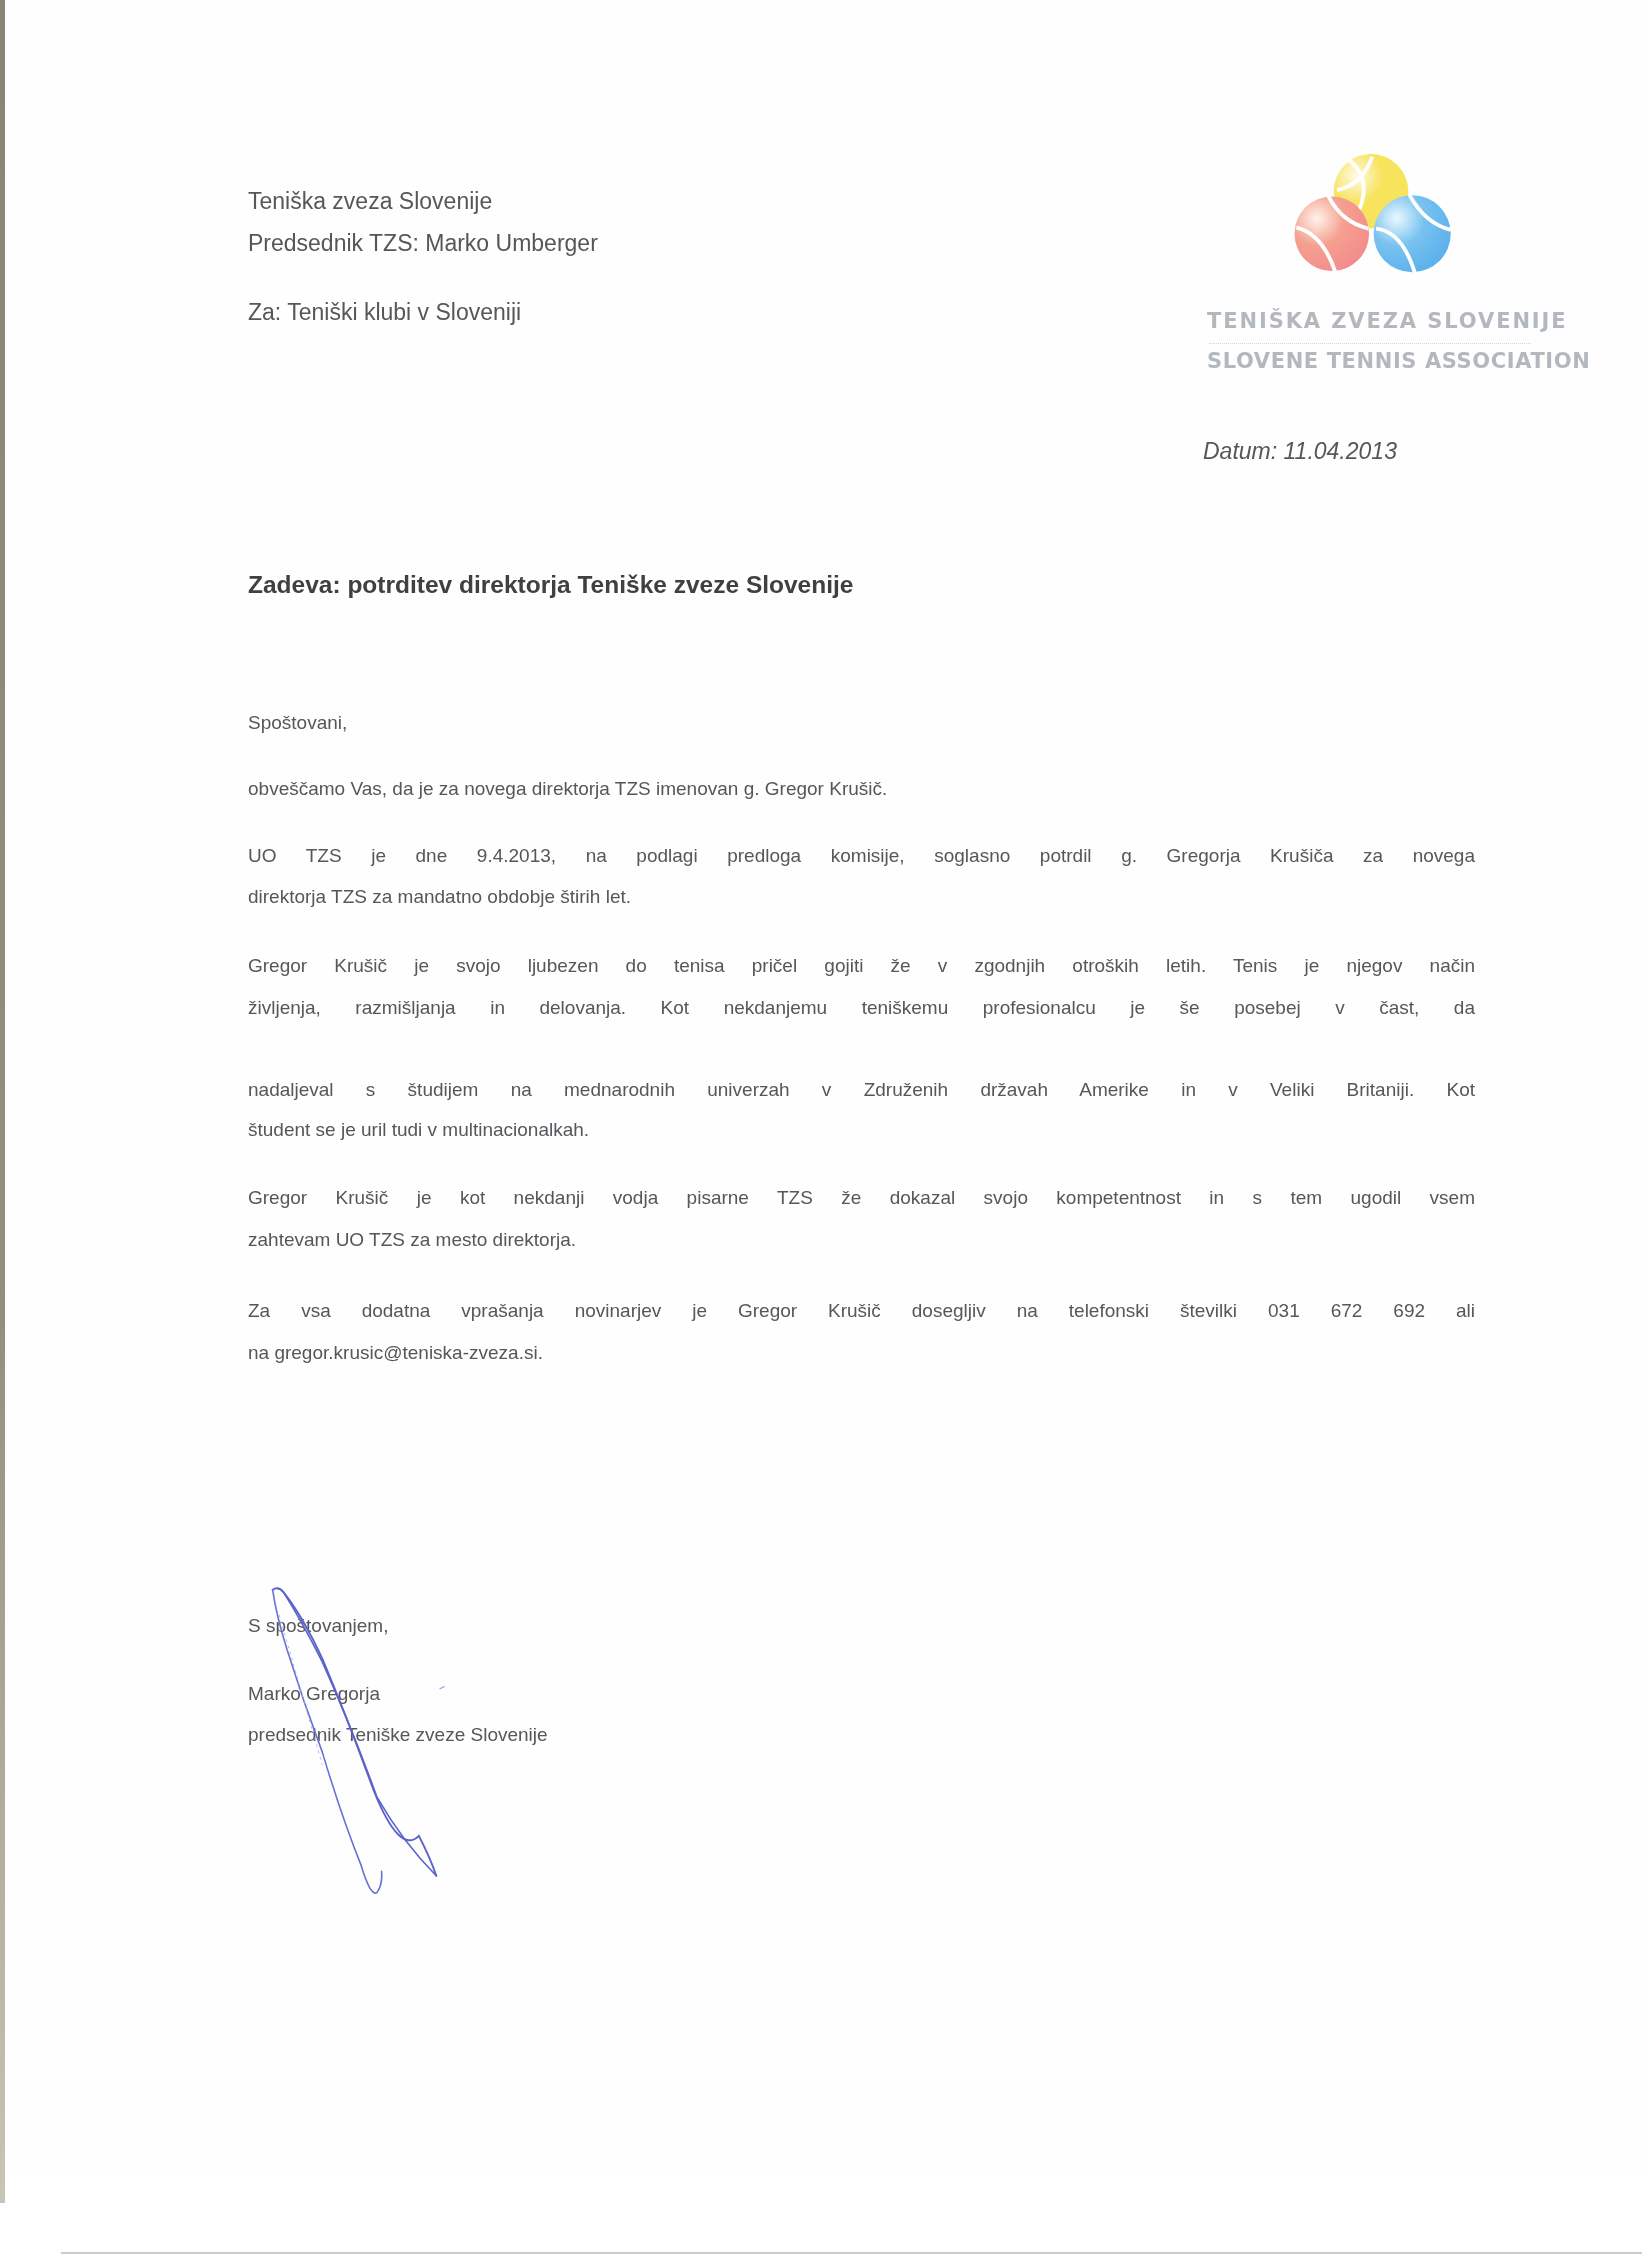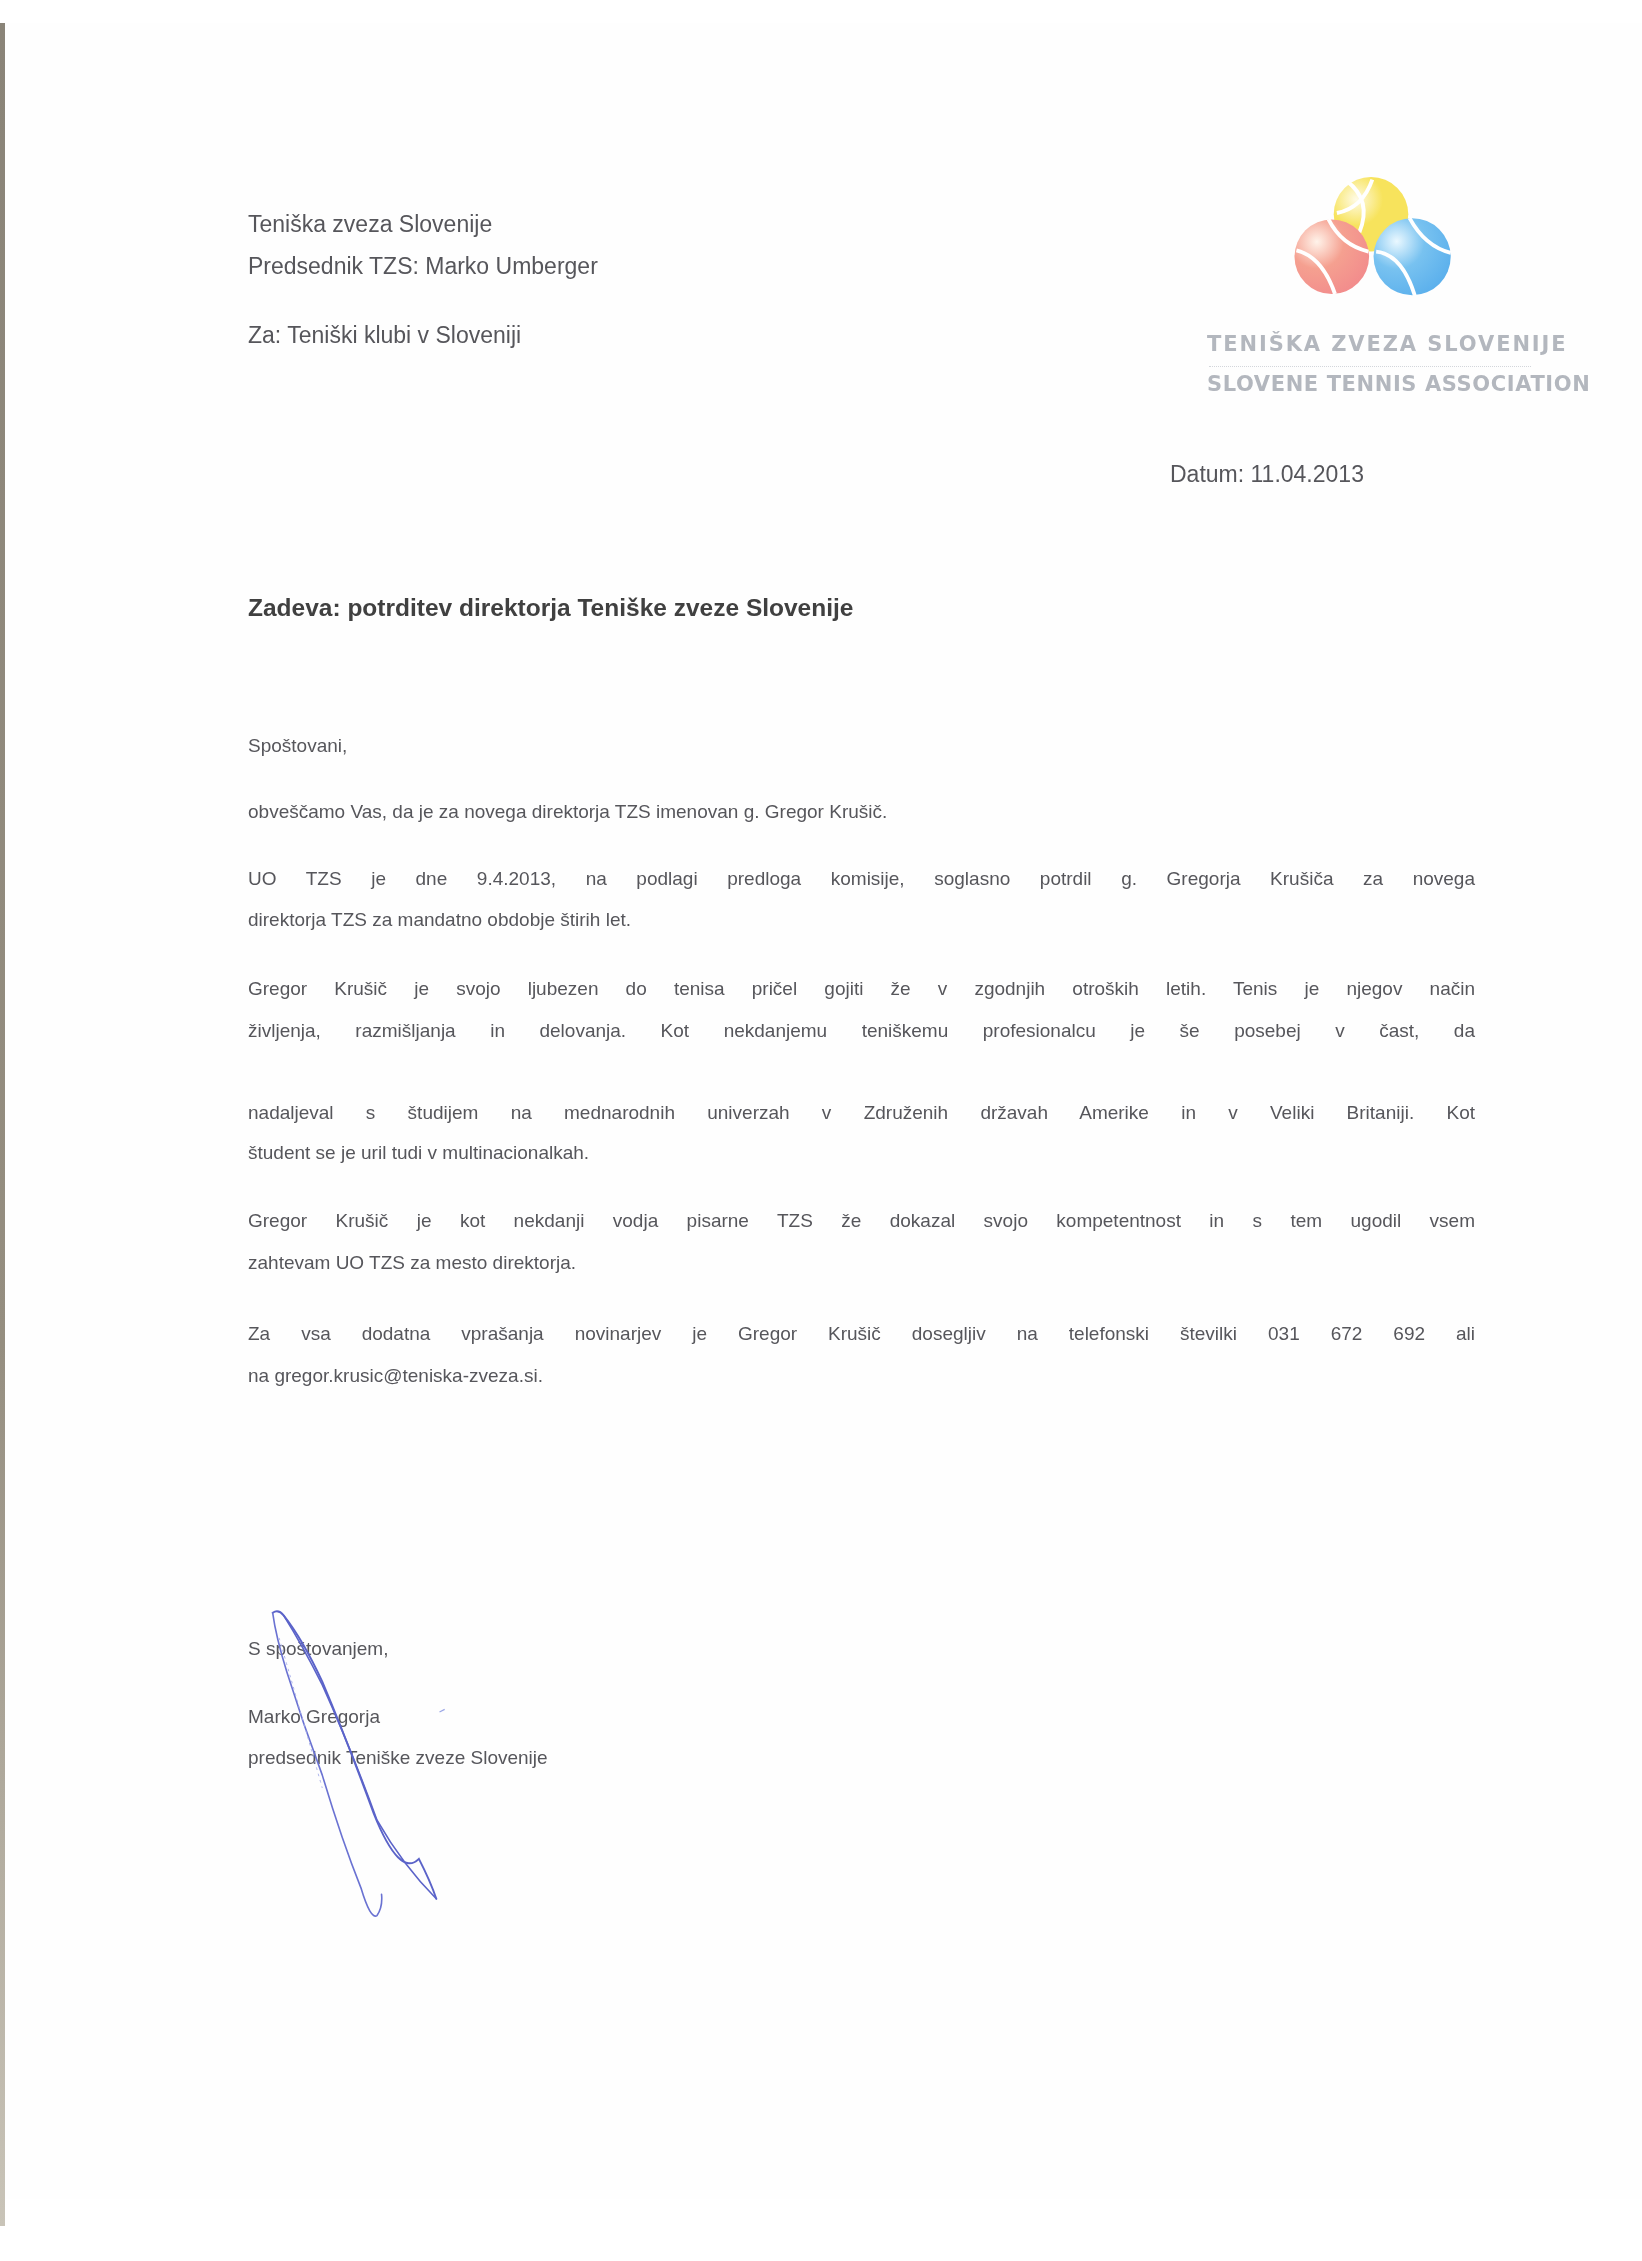--- a/index.html
+++ b/index.html
@@ -1,17 +1,17 @@
 <!DOCTYPE html>
 <html style="font-size:10.3px"><head>
 <meta charset="utf-8">
 <style>
   html, body { margin: 0; padding: 0; background: #ffffff; }
   body { width: 1643px; height: 2261px; position: relative; overflow: hidden; font-family: "Liberation Sans", sans-serif; color: #56565b; }
-  .page { position: absolute; left: 0; top: 0; width: 1643px; height: 2176px; background: #fefefe; margin-top: 23px; }
+  .page { position: absolute; left: 0; top: 0; width: 1643px; height: 2176px; background: #fefefe; }
   .left-edge { position: absolute; left: 0; top: 0; width: 4.5px; height: 2203px; background: linear-gradient(#8a8478, #958e80 60%, #c9c4b8 100%); }
   .bottom-rule { position: absolute; left: 61px; right: 0; top: 2252px; height: 1.9px; background: #c8ccd2; }
   .line { position: absolute; white-space: nowrap; line-height: 1; }
   .hdr { font-size: 23px; left: 248px; }
   .body { font-size: 19px; left: 248px; }
   .just { width: 1227px; text-align: justify; text-align-last: justify; }
   .bold { font-weight: bold; font-size: 24.5px; color: #404040; }
   .logo { position: absolute; left: 1282px; top: 145px; width: 187px; height: 135px; }
   .logo-text { position: absolute; left: 1207px; width: 324px; font-family: "DejaVu Sans", sans-serif; font-weight: bold; color: #b3b7be; font-size: 23px; line-height: 1; letter-spacing: 1.9px; white-space: nowrap; text-align: justify; text-align-last: justify; transform-origin: left top; }
   .logo-rule { position: absolute; left: 1209px; top: 343px; width: 322px; height: 0; border-top: 1.3px dotted #d3d6db; }
@@ -61,21 +61,21 @@
       <circle cx="202" cy="138" r="60" fill="url(#gb)"></circle>
       <path d="M146 130 Q186 134 206 198" stroke="#fff" stroke-width="6" fill="none"></path>
       <path d="M198 78 Q222 122 262 132" stroke="#fff" stroke-width="6" fill="none"></path>
     </g>
     <path d="M100 20 Q140 50 120 100" stroke="#fff" stroke-width="0" fill="none"></path>
   </svg>
   <div class="logo-text" style="top: 311px; font-size: 21px; white-space: nowrap;">TENIŠKA ZVEZA SLOVENIJE</div>
   <div class="logo-rule"></div>
   <div class="logo-text" style="top: 351px; font-size: 21px; letter-spacing: 0.6px; white-space: nowrap;">SLOVENE TENNIS ASSOCIATION</div>
 
-  <div class="line hdr" style="left:1170px; top:440px;">Datum: 11.04.2013</div>
+  <div class="line hdr" style="left:1203px; top:440px;font-style:italic;">Datum: 11.04.2013</div>
 
   <div class="line body bold" style="top:573px">Zadeva: potrditev direktorja Teniške zveze Slovenije</div>
 
   <div class="line body" style="top:713px">Spoštovani,</div>
 
   <div class="line body" style="top:779px">obveščamo Vas, da je za novega direktorja TZS imenovan g. Gregor Krušič.</div>
 
   <div class="line body just" style="top:846px">UO TZS je dne 9.4.2013, na podlagi predloga komisije, soglasno potrdil g. Gregorja Krušiča za novega</div>
   <div class="line body" style="top:887px">direktorja TZS za mandatno obdobje štirih let.</div>
 

